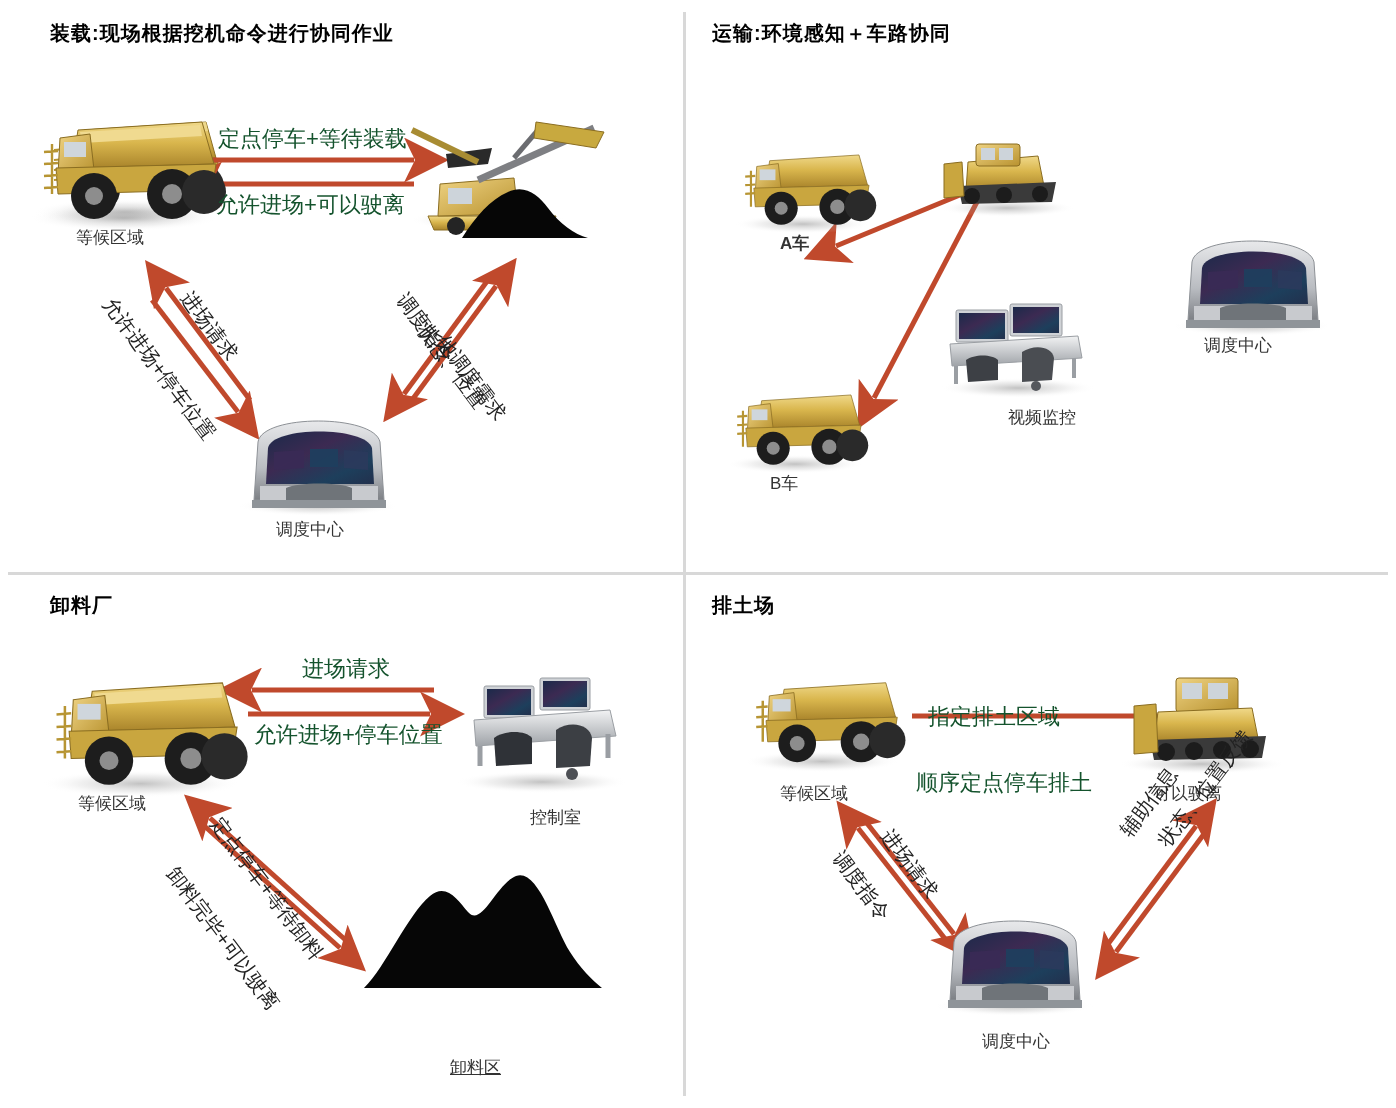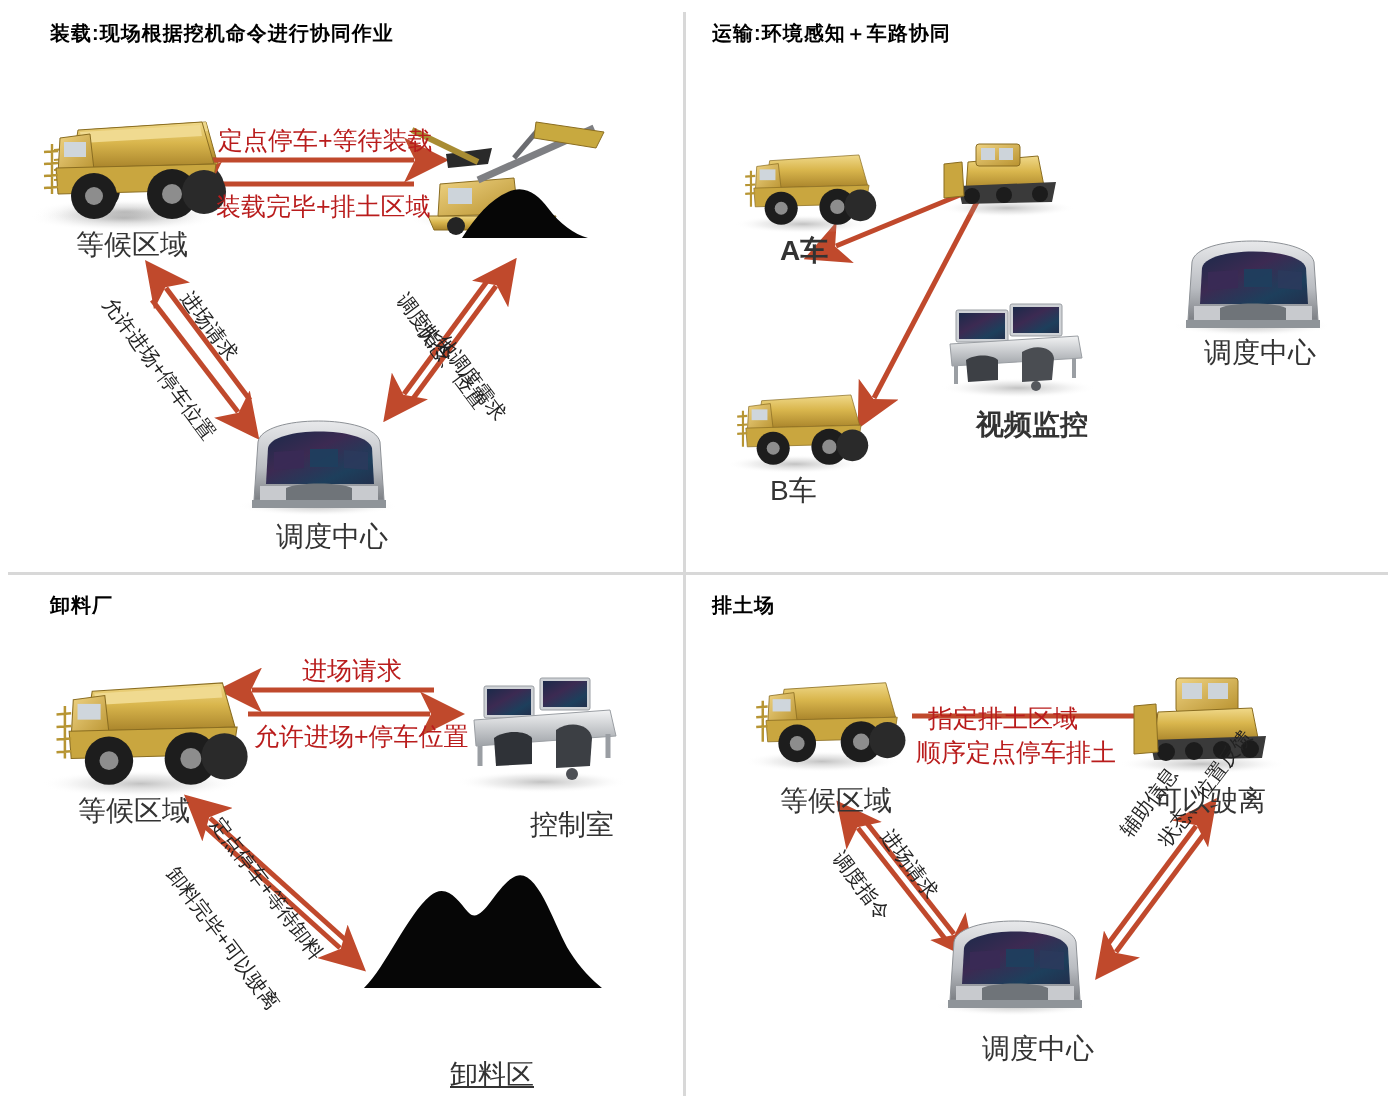--- a/index.html
+++ b/index.html
@@ -2,22 +2,22 @@
 <html><head>
 <meta charset="utf-8">
 <style>
   html,body{margin:0;padding:0;background:#ffffff;}
   body{width:1396px;height:1108px;position:relative;overflow:hidden;
        font-family:"Liberation Sans","DejaVu Sans",sans-serif;color:#231f20;}
   .quad{position:absolute;}
   .q-title{position:absolute;font-size:20px;font-weight:bold;color:#000;letter-spacing:1px;white-space:nowrap;}
   .divider-v{position:absolute;left:683px;top:12px;width:3px;height:1084px;background:#d8d8d8;}
   .divider-h{position:absolute;left:8px;top:572px;width:1380px;height:3px;background:#d8d8d8;}
-  .lbl{position:absolute;font-size:28px;color:#333;white-space:nowrap;}
-  .arrow-lbl{position:absolute;font-size:25px;color:#b91c1c;white-space:nowrap;}
+  .lbl{position:absolute;font-size:17px;color:#333;white-space:nowrap;}
+  .arrow-lbl{position:absolute;font-size:22px;color:#14532d;white-space:nowrap;}
   .rot{position:absolute;font-size:20px;color:#222;white-space:nowrap;transform-origin:0 0;}
   svg.layer{position:absolute;left:0;top:0;width:1396px;height:1108px;pointer-events:none;overflow:visible;}
 </style>
 </head>
 <body>
 
 <div class="divider-v"></div>
 <div class="divider-h"></div>
 
 <svg class="layer" viewBox="0 0 1396 1108">
@@ -276,52 +276,52 @@
     <circle cx="138" cy="90" r="25" fill="#1d1d1d"></circle>
       <circle cx="138" cy="90" r="10" fill="#8d8d8d"></circle>
     <circle cx="170" cy="88" r="22" fill="#2a2a2a"></circle>
   </g>
 </svg>
 
 <div class="quad">
   <div class="q-title" style="left:50px;top:20px;">装载:现场根据挖机命令进行协同作业</div>
   <div class="lbl" style="left:76px;top:226px;">等候区域</div>
   <div class="arrow-lbl" style="left:218px;top:124px;">定点停车+等待装载</div>
-  <div class="arrow-lbl" style="left:216px;top:190px;">装载完毕+排土区域</div>
+  <div class="arrow-lbl" style="left:216px;top:190px;">允许进场+可以驶离</div>
   <div class="rot" style="left:118px;top:292px;transform:rotate(53deg);">允许进场+停车位置</div>
   <div class="rot" style="left:196px;top:286px;transform:rotate(53deg);">进场请求</div>
   <div class="rot" style="left:412px;top:288px;transform:rotate(53deg);">调度指令</div>
   <div class="rot" style="left:432px;top:318px;transform:rotate(53deg);">状态、位置</div>
   <div class="rot" style="left:452px;top:330px;transform:rotate(53deg);">他调度需求</div>
   <div class="lbl" style="left:276px;top:518px;">调度中心</div>
 </div>
 
 <div class="quad">
   <div class="q-title" style="left:712px;top:20px;text-align:right;">运输:环境感知＋车路协同</div>
   <div class="lbl" style="left:780px;top:232px;font-weight:bold;">A车</div>
   <div class="lbl" style="left:770px;top:472px;">B车</div>
-  <div class="lbl" style="left:976px;top:406px;font-weight:bold;">视频监控</div>
+  <div class="lbl" style="left:1008px;top:406px;">视频监控</div>
   <div class="lbl" style="left:1204px;top:334px;">调度中心</div>
 </div>
 
 <div class="quad">
   <div class="q-title" style="left:50px;top:592px;">卸料厂</div>
   <div class="arrow-lbl" style="left:302px;top:654px;">进场请求</div>
   <div class="arrow-lbl" style="left:254px;top:720px;">允许进场+停车位置</div>
   <div class="lbl" style="left:78px;top:792px;">等候区域</div>
   <div class="lbl" style="left:530px;top:806px;">控制室</div>
   <div class="rot" style="left:226px;top:812px;transform:rotate(53deg);">定点停车+等待卸料</div>
   <div class="rot" style="left:182px;top:862px;transform:rotate(53deg);">卸料完毕+可以驶离</div>
   <div class="lbl" style="left:450px;top:1056px;text-decoration:underline;">卸料区</div>
 </div>
 
 <div class="quad">
   <div class="q-title" style="left:712px;top:592px;">排土场</div>
   <div class="arrow-lbl" style="left:928px;top:686px;margin-top:16px;">指定排土区域</div>
-  <div class="arrow-lbl" style="left:916px;top:736px;">顺序定点停车排土</div>
+  <div class="arrow-lbl" style="left:916px;top:768px;">顺序定点停车排土</div>
   <div class="lbl" style="left:780px;top:782px;">等候区域</div>
   <div class="lbl" style="left:1154px;top:782px;">可以驶离</div>
   <div class="rot" style="left:896px;top:824px;transform:rotate(53deg);">进场请求</div>
   <div class="rot" style="left:848px;top:846px;transform:rotate(53deg);">调度指令</div>
   <div class="rot" style="left:1114px;top:826px;transform:rotate(-53deg);">辅助信息</div>
   <div class="rot" style="left:1152px;top:836px;transform:rotate(-53deg);">状态、位置反馈</div>
   <div class="lbl" style="left:982px;top:1030px;">调度中心</div>
 </div>
 
 </body></html>

